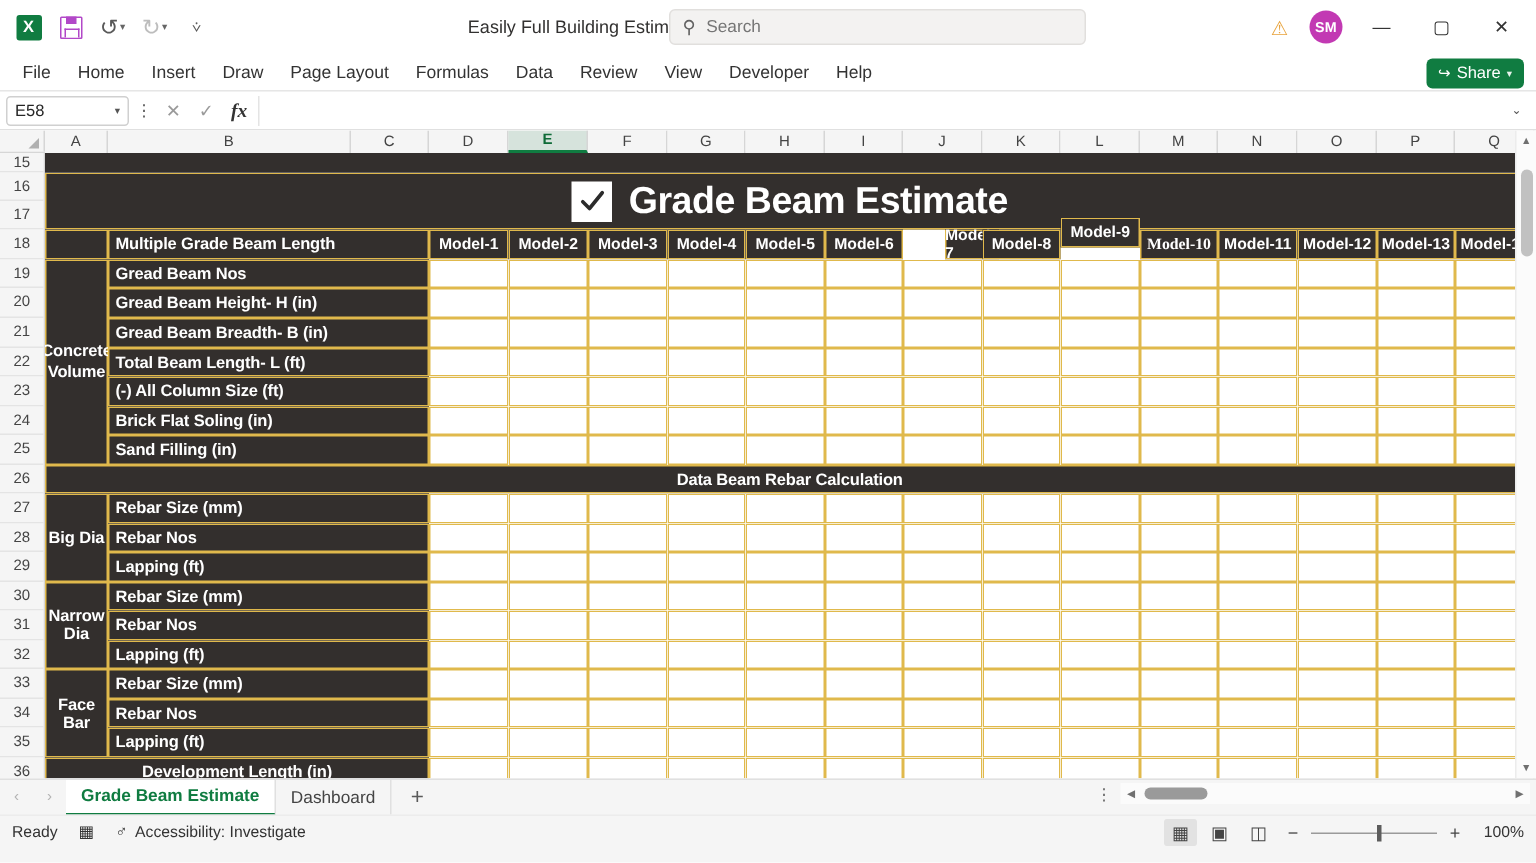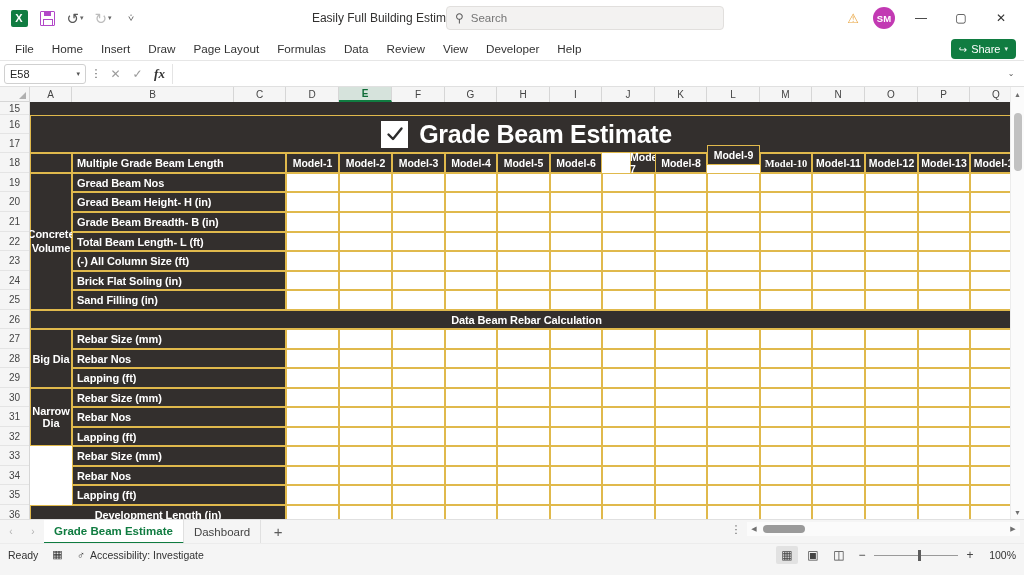--- a/index.html
+++ b/index.html
@@ -368,21 +368,21 @@
         <div class="cell wh bd" style="left: 467px; width: 53px; top: 90px; height: 20px;"></div>
         <div class="cell wh bd" style="left: 520px; width: 52px; top: 90px; height: 20px;"></div>
         <div class="cell wh bd" style="left: 572px; width: 53px; top: 90px; height: 20px;"></div>
         <div class="cell wh bd" style="left: 625px; width: 52px; top: 90px; height: 20px;"></div>
         <div class="cell wh bd" style="left: 677px; width: 53px; top: 90px; height: 20px;"></div>
         <div class="cell wh bd" style="left: 730px; width: 52px; top: 90px; height: 20px;"></div>
         <div class="cell wh bd" style="left: 782px; width: 53px; top: 90px; height: 20px;"></div>
         <div class="cell wh bd" style="left: 835px; width: 53px; top: 90px; height: 20px;"></div>
         <div class="cell wh bd" style="left: 888px; width: 52px; top: 90px; height: 20px;"></div>
         <div class="cell wh bd" style="left: 940px; width: 53px; top: 90px; height: 20px;"></div>
-        <div class="cell dk bd lbl" style="left: 42px; width: 214px; top: 110px; height: 20px;">Grade Beam Breadth- B (in)</div>
+        <div class="cell dk bd lbl" style="left: 42px; width: 214px; top: 110px; height: 20px;">Gread Beam Breadth- B (in)</div>
         <div class="cell wh bd" style="left: 256px; width: 53px; top: 110px; height: 20px;"></div>
         <div class="cell wh bd" style="left: 309px; width: 53px; top: 110px; height: 20px;"></div>
         <div class="cell wh bd" style="left: 362px; width: 53px; top: 110px; height: 20px;"></div>
         <div class="cell wh bd" style="left: 415px; width: 52px; top: 110px; height: 20px;"></div>
         <div class="cell wh bd" style="left: 467px; width: 53px; top: 110px; height: 20px;"></div>
         <div class="cell wh bd" style="left: 520px; width: 52px; top: 110px; height: 20px;"></div>
         <div class="cell wh bd" style="left: 572px; width: 53px; top: 110px; height: 20px;"></div>
         <div class="cell wh bd" style="left: 625px; width: 52px; top: 110px; height: 20px;"></div>
         <div class="cell wh bd" style="left: 677px; width: 53px; top: 110px; height: 20px;"></div>
         <div class="cell wh bd" style="left: 730px; width: 52px; top: 110px; height: 20px;"></div>
@@ -536,20 +536,21 @@
         <div class="cell wh bd" style="left: 467px; width: 53px; top: 325px; height: 19px;"></div>
         <div class="cell wh bd" style="left: 520px; width: 52px; top: 325px; height: 19px;"></div>
         <div class="cell wh bd" style="left: 572px; width: 53px; top: 325px; height: 19px;"></div>
         <div class="cell wh bd" style="left: 625px; width: 52px; top: 325px; height: 19px;"></div>
         <div class="cell wh bd" style="left: 677px; width: 53px; top: 325px; height: 19px;"></div>
         <div class="cell wh bd" style="left: 730px; width: 52px; top: 325px; height: 19px;"></div>
         <div class="cell wh bd" style="left: 782px; width: 53px; top: 325px; height: 19px;"></div>
         <div class="cell wh bd" style="left: 835px; width: 53px; top: 325px; height: 19px;"></div>
         <div class="cell wh bd" style="left: 888px; width: 52px; top: 325px; height: 19px;"></div>
         <div class="cell wh bd" style="left: 940px; width: 53px; top: 325px; height: 19px;"></div>
+        <div class="cell dk bd lbl lblc" style="justify-content: center; padding-left: 0px; left: 0px; width: 42px; top: 344px; height: 59px;">Face Bar</div>
         <div class="cell dk bd lbl" style="left: 42px; width: 214px; top: 344px; height: 20px;">Rebar Size (mm)</div>
         <div class="cell wh bd" style="left: 256px; width: 53px; top: 344px; height: 20px;"></div>
         <div class="cell wh bd" style="left: 309px; width: 53px; top: 344px; height: 20px;"></div>
         <div class="cell wh bd" style="left: 362px; width: 53px; top: 344px; height: 20px;"></div>
         <div class="cell wh bd" style="left: 415px; width: 52px; top: 344px; height: 20px;"></div>
         <div class="cell wh bd" style="left: 467px; width: 53px; top: 344px; height: 20px;"></div>
         <div class="cell wh bd" style="left: 520px; width: 52px; top: 344px; height: 20px;"></div>
         <div class="cell wh bd" style="left: 572px; width: 53px; top: 344px; height: 20px;"></div>
         <div class="cell wh bd" style="left: 625px; width: 52px; top: 344px; height: 20px;"></div>
         <div class="cell wh bd" style="left: 677px; width: 53px; top: 344px; height: 20px;"></div>

